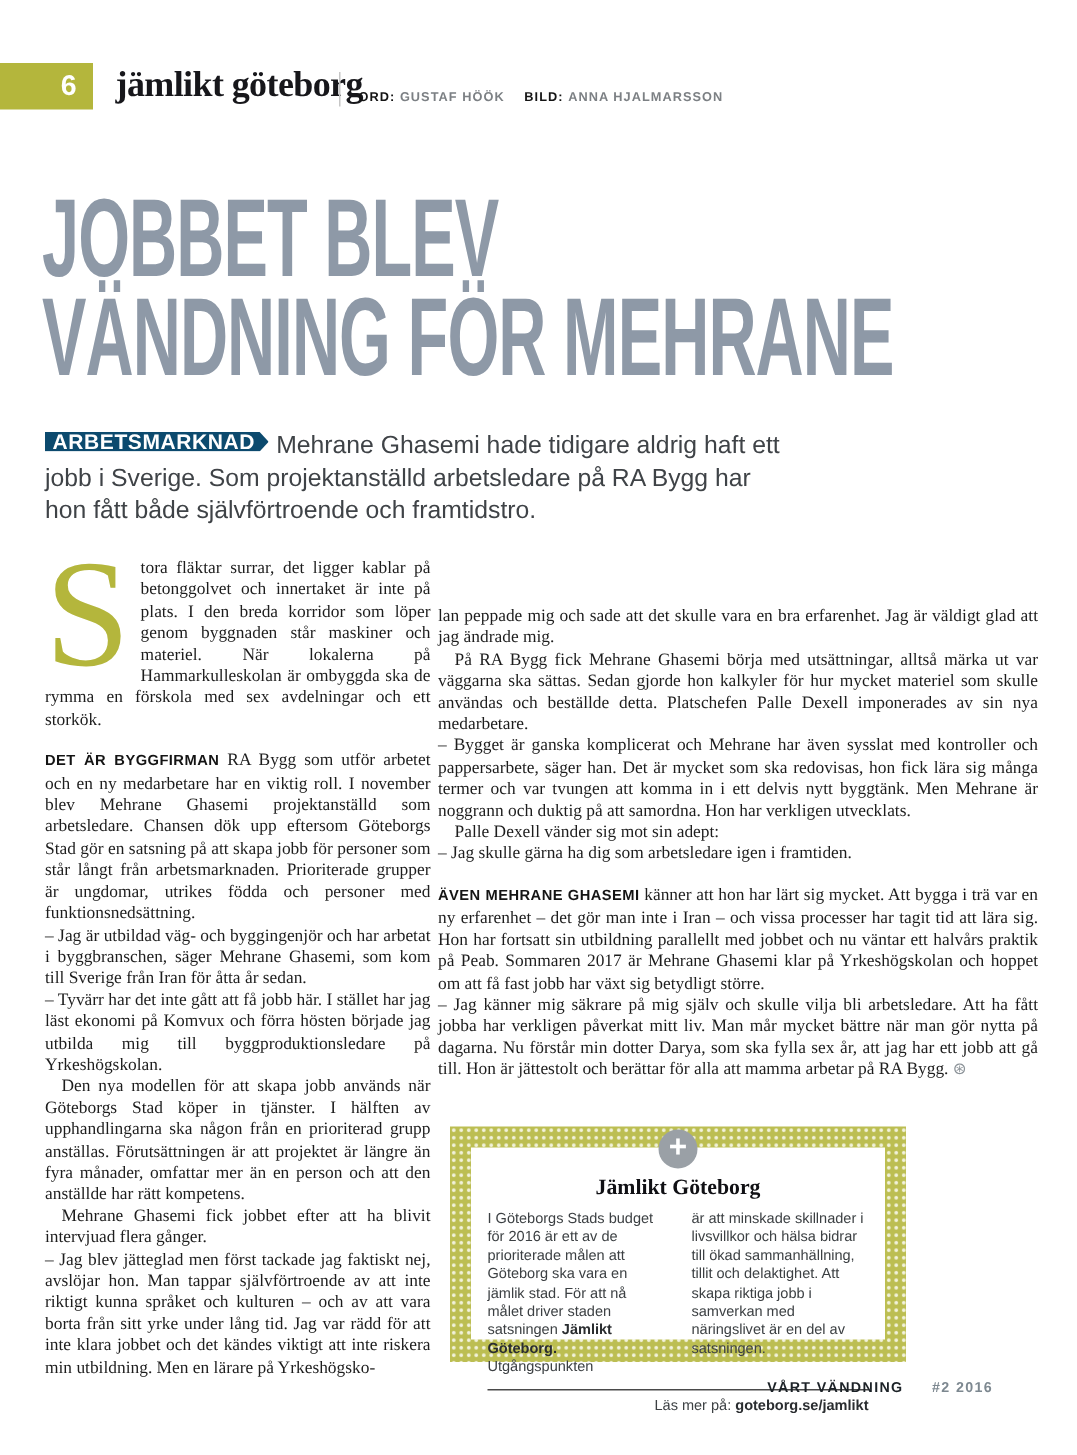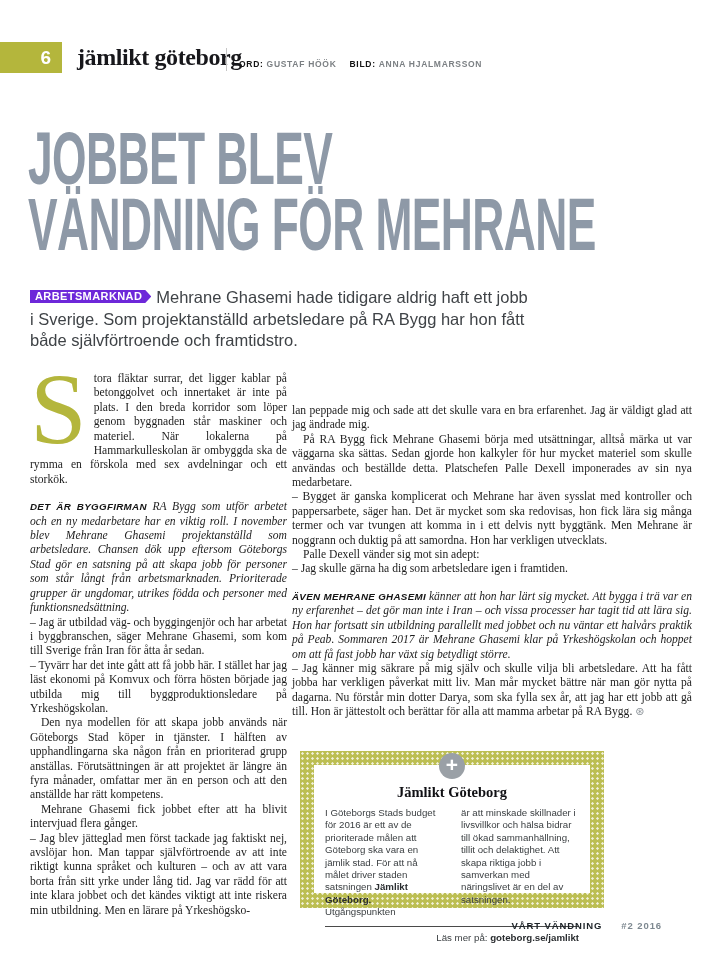--- a/index.html
+++ b/index.html
@@ -33,35 +33,35 @@
     font-family:"Liberation Sans", sans-serif; font-weight:bold; font-size:74px;
     line-height:66px; white-space:nowrap; letter-spacing:-1px;
     transform:scaleX(0.60); transform-origin:0 0;
   }
   
   .lead {
     position:absolute; left:30px; top:287px; width:502px;
     font-size:16.5px; line-height:21.5px; color:#3f4347; font-weight:500;
   }
   .tag {
-    display:inline-block; background:#6d28d9; color:#ffffff;
-    font-size:11px; font-weight:bold; letter-spacing:0.4px; line-height:11px;
+    display:inline-block; background:#0c4a6e; color:#ffffff;
+    font-size:14px; font-weight:bold; letter-spacing:0.4px; line-height:11px;
     padding:1px 9px 1px 5px; vertical-align:3px; margin-right:5px;
     clip-path:polygon(0 0, calc(100% - 6px) 0, 100% 50%, calc(100% - 6px) 100%, 0 100%);
   }
   
   .col { position:absolute; top:372px; }
   .col-left  { left:30px;  width:257px; }
   .col-right { left:292px; width:400px;margin-top:32px; }
   .col p {
     margin:0; font-family:"Liberation Serif", serif;
     font-size:11.6px; line-height:14.4px; text-align:justify; color:#1d1d1d;
   }
   .indent { text-indent:11px; }
-  .gap-before { margin-top:13px !important;font-style:italic; }
+  .gap-before { margin-top:13px !important; }
   .leadin {
     font-family:"Liberation Sans", sans-serif; font-weight:bold;
     font-size:9.8px; letter-spacing:0.3px; color:#141414;
   }
   .dropcap {
     float:left; color:#b4b63c; font-family:"Liberation Serif", serif;
     font-size:102px; line-height:72px; height:72px; padding:2px 7px 0 0;
   }
   .endmark { color:#8a9197; font-size:11px; font-family:"DejaVu Sans", sans-serif; }
   

